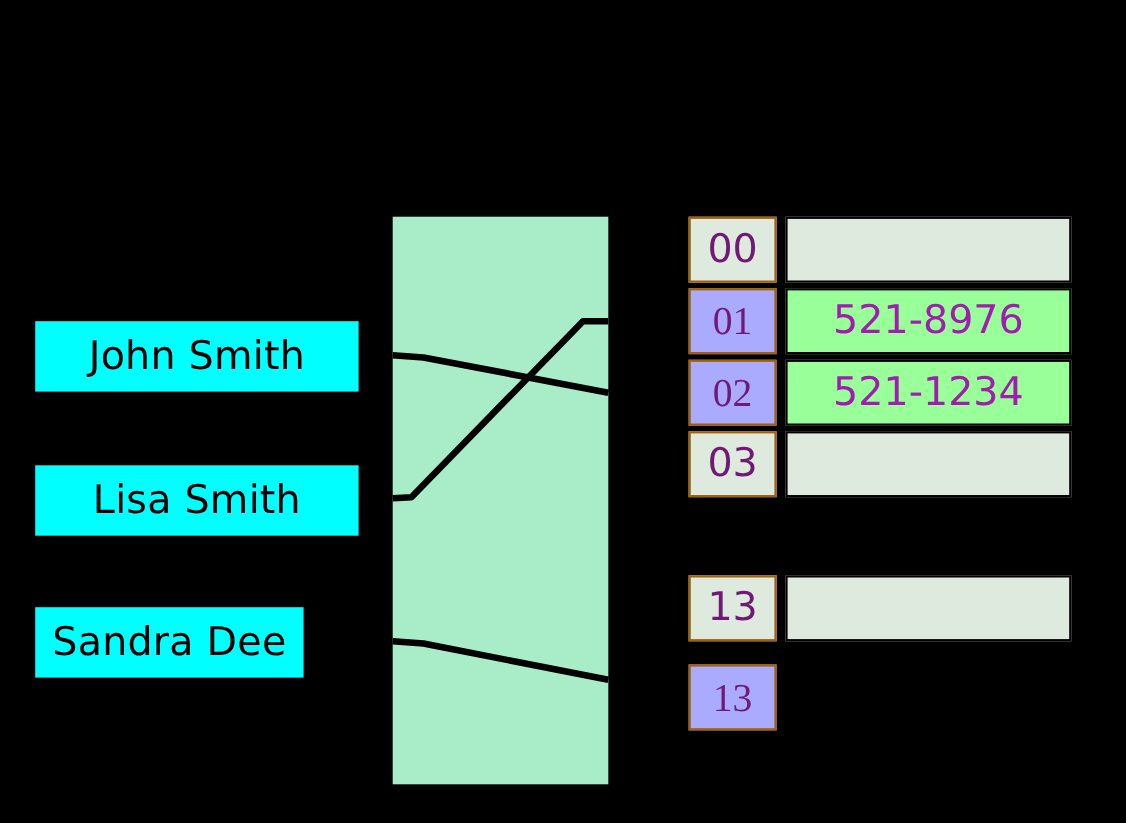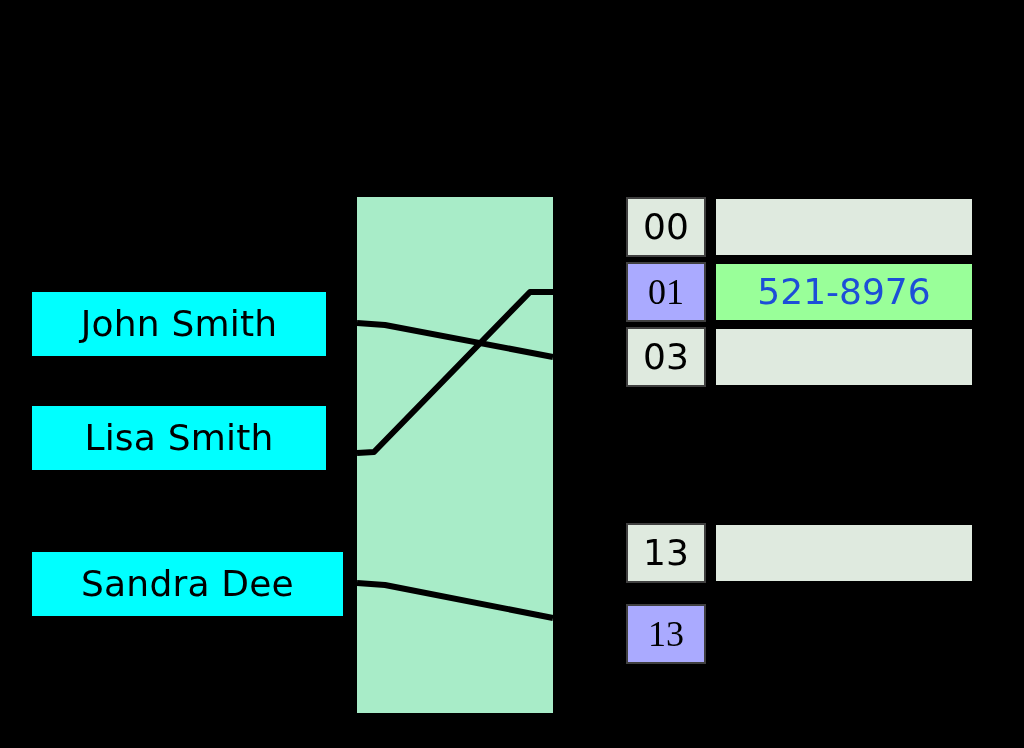--- a/index.html
+++ b/index.html
@@ -62,60 +62,60 @@
   .bucket-row {
     display: flex;
     flex-direction: row;
     height: 60px;
     margin-bottom: 5px;
   }
   .bucket-row:last-child { margin-bottom: 0; text-align: center; }
 
   .bucket-index {
     width: 80px;
-    border: 2px solid #404040;
+    border: 2px solid #a16207;
     background: #dfeadf;
-    color: #000000;
+    color: #701a75;
     display: flex;
     align-items: center;
     justify-content: center;
     font-size: 36px;
     line-height: 1;
   }
   .bucket-index.filled { background: #aaaaff; font-family: Liberation Serif, serif; }
 
   .bucket-value {
     width: 260px;
     margin-left: 8px;
     border: 2px solid #000000;
     background: #dfeadf;
-    color: #1d4ed8;
+    color: #a21caf;
     display: flex;
     align-items: center;
     justify-content: center;
     font-size: 36px;
     line-height: 1;
     white-space: nowrap;
   }
   .bucket-value.filled { background: #99ff99; }
 </style>
 </head>
 <body>
 
 <div id="stage">
 
   <div class="key-box" style="left:32px; top:292px; width:294px; height:64px;">
     <span>John Smith</span>
   </div>
 
-  <div class="key-box" style="left:32px; top:406px; width:294px; height:64px;">
+  <div class="key-box" style="left:32px; top:423px; width:294px; height:64px;">
     <span>Lisa Smith</span>
   </div>
 
-  <div class="key-box" style="left:32px; top:552px; width:311px; height:64px;">
+  <div class="key-box" style="left:32px; top:552px; width:244px; height:64px;">
     <span>Sandra Dee</span>
   </div>
 
   <div id="hash-block"></div>
 
   <svg id="hash-lines" viewBox="0 0 1024 748" xmlns="http://www.w3.org/2000/svg">
 
     <polyline points="357,323 385,325 553,357" fill="none" stroke="#000000" stroke-width="6" stroke-linejoin="round" stroke-linecap="butt"></polyline>
 
     <polyline points="357,453 374,452 530,292 553,292" fill="none" stroke="#000000" stroke-width="6" stroke-linejoin="round" stroke-linecap="butt"></polyline>
@@ -126,20 +126,24 @@
   <div class="bucket-table" style="left:626px; top:197px;">
     <div class="bucket-row">
       <div class="bucket-index">00</div>
       <div class="bucket-value"></div>
     </div>
     <div class="bucket-row">
       <div class="bucket-index filled">01</div>
       <div class="bucket-value filled">521-8976</div>
     </div>
     <div class="bucket-row">
+      <div class="bucket-index filled">02</div>
+      <div class="bucket-value filled">521-1234</div>
+    </div>
+    <div class="bucket-row">
       <div class="bucket-index">03</div>
       <div class="bucket-value"></div>
     </div>
   </div>
 
   <div class="bucket-table" style="left:626px; top:523px;gap:16px;">
     <div class="bucket-row">
       <div class="bucket-index">13</div>
       <div class="bucket-value"></div>
     </div>

